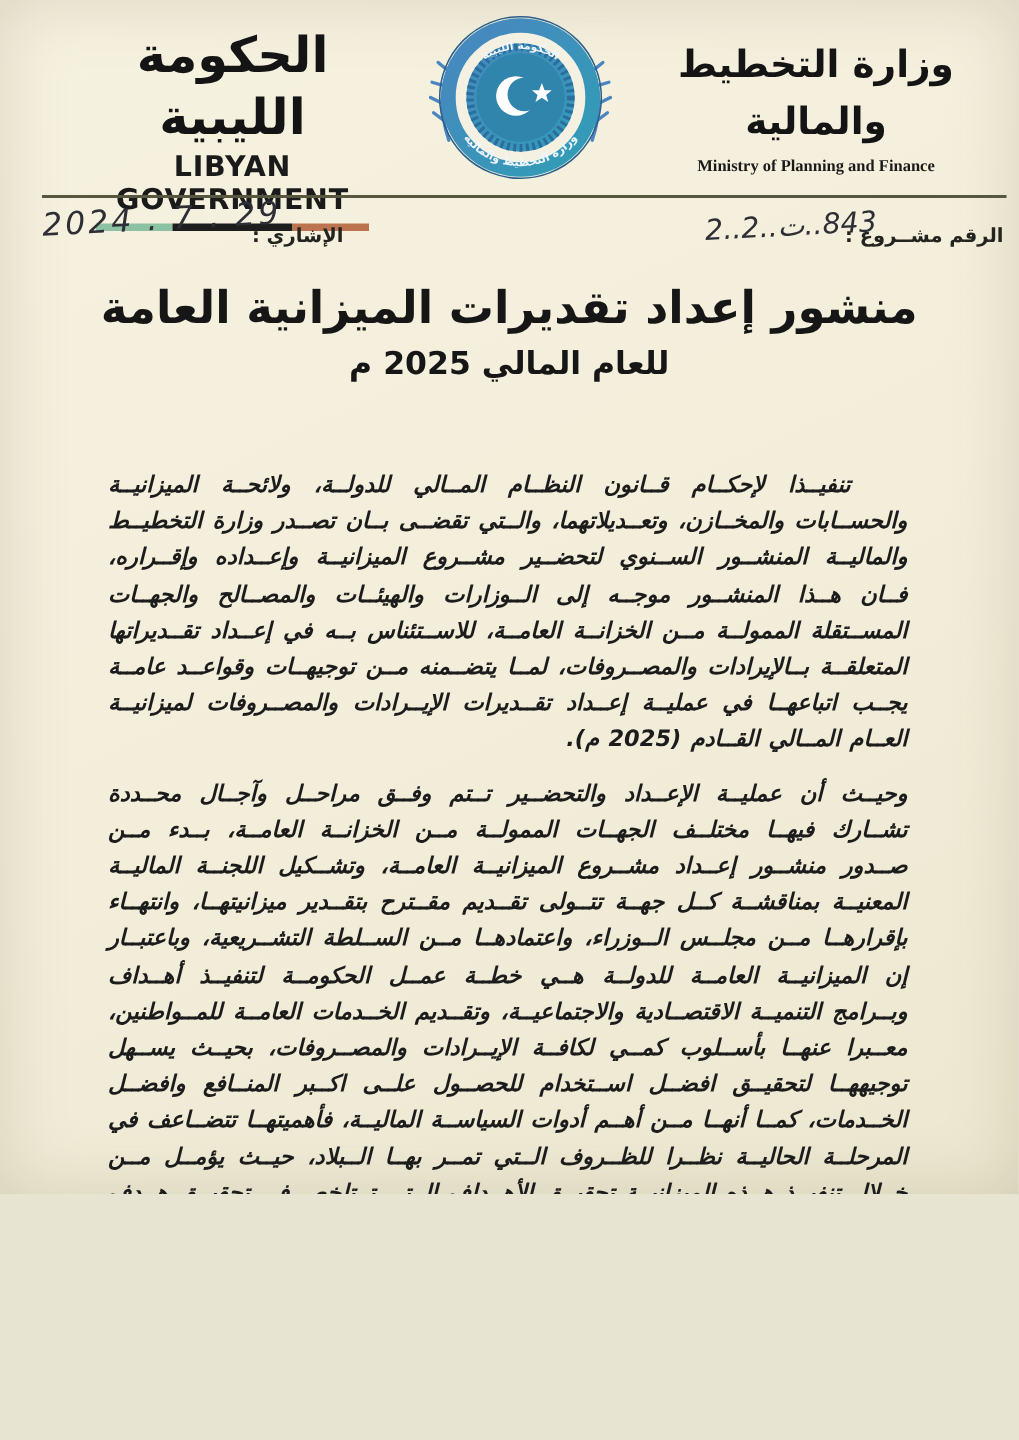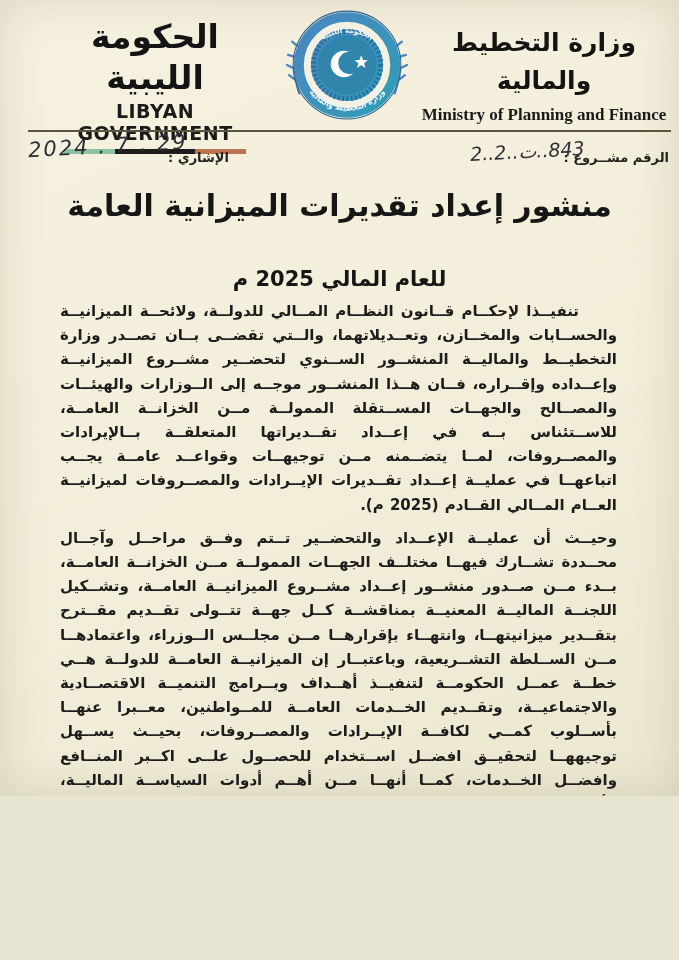--- a/index.html
+++ b/index.html
@@ -12,37 +12,37 @@
   
   .gov-block{position:absolute;left:50px;top:16px;width:210px;text-align:center;}
   .gov-ar{font-size:33px;font-weight:bold;line-height:1.25;color:#141414;}
   .gov-en{font-size:19px;font-weight:bold;letter-spacing:.5px;color:#1a1a1a;margin-top:1px;}
   .flag-bar{display:flex;width:182px;height:5px;margin:5px auto 0;}
   .flag-bar span{display:block;height:100%;}
   .seg-g{width:28%;} .seg-b{width:44%;} .seg-r{width:28%;height:4px;margin-top:.5px;}
   .emblem{position:absolute;left:286px;top:4px;width:122px;height:122px;}
   .min-block{position:absolute;right:10px;top:24px;width:250px;text-align:center;}
   .min-ar{font-size:25px;font-weight:bold;line-height:1.5;color:#141414;}
-  .min-en{font-family:"Liberation Serif",serif;font-size:17px;font-weight:bold;color:#1a1a1a;margin-top:6px;}
+  .min-en{font-family:"Liberation Serif",serif;font-size:11px;font-weight:bold;color:#1a1a1a;margin-top:6px;}
   .header-rule{position:absolute;top:130px;left:28px;right:8px;height:2px;background:#57573f;}
   
   .meta-label{position:absolute;font-size:13px;font-weight:bold;color:#23231f;direction:rtl;}
   .hand{font-style:italic;color:#2e2e36;transform:rotate(-3deg);letter-spacing:2px;}
   .ref-label{right:10px;top:150px;}
   .ref-value{position:absolute;right:94px;top:140px;font-size:19px;direction:ltr;unicode-bidi:plaintext;}
   .date-label{left:168px;top:150px;}
   .date-value{position:absolute;left:28px;top:134px;font-size:21px;direction:ltr;}
   
   .title1,.title2{position:absolute;left:0;width:100%;text-align:center;font-weight:bold;direction:rtl;color:#161616;}
   .title1{top:188px;font-size:30px;}
-  .title2{top:230px;font-size:21px;margin-top:37px;}
+  .title2{top:230px;font-size:21px;}
   
   .body-text{position:absolute;top:299px;right:62px;left:60px;direction:rtl;
     text-align:justify;font-size:15px;font-weight:bold;line-height:24.2px;color:#1c1c1c;word-spacing:1px;}
-  .body-text p{margin:0;}
+  .body-text p{margin:12px;font-style:italic;}
   .body-text p.first{text-indent:38px;margin-bottom:9px;}
   
   .page-num{position:absolute;left:94px;top:915px;font-size:14px;font-weight:bold;letter-spacing:2px;color:#2a2a2a;}
   .check-mark{position:absolute;left:0;top:843px;width:110px;height:112px;}
   .stamp-watermark{position:absolute;left:18px;top:770px;width:210px;height:200px;border-radius:50%;
     background:radial-gradient(closest-side,rgba(105,150,205,.20),rgba(105,150,205,.10) 55%,transparent 75%);
     pointer-events:none;}
 </style>
 </head>
 <body>

